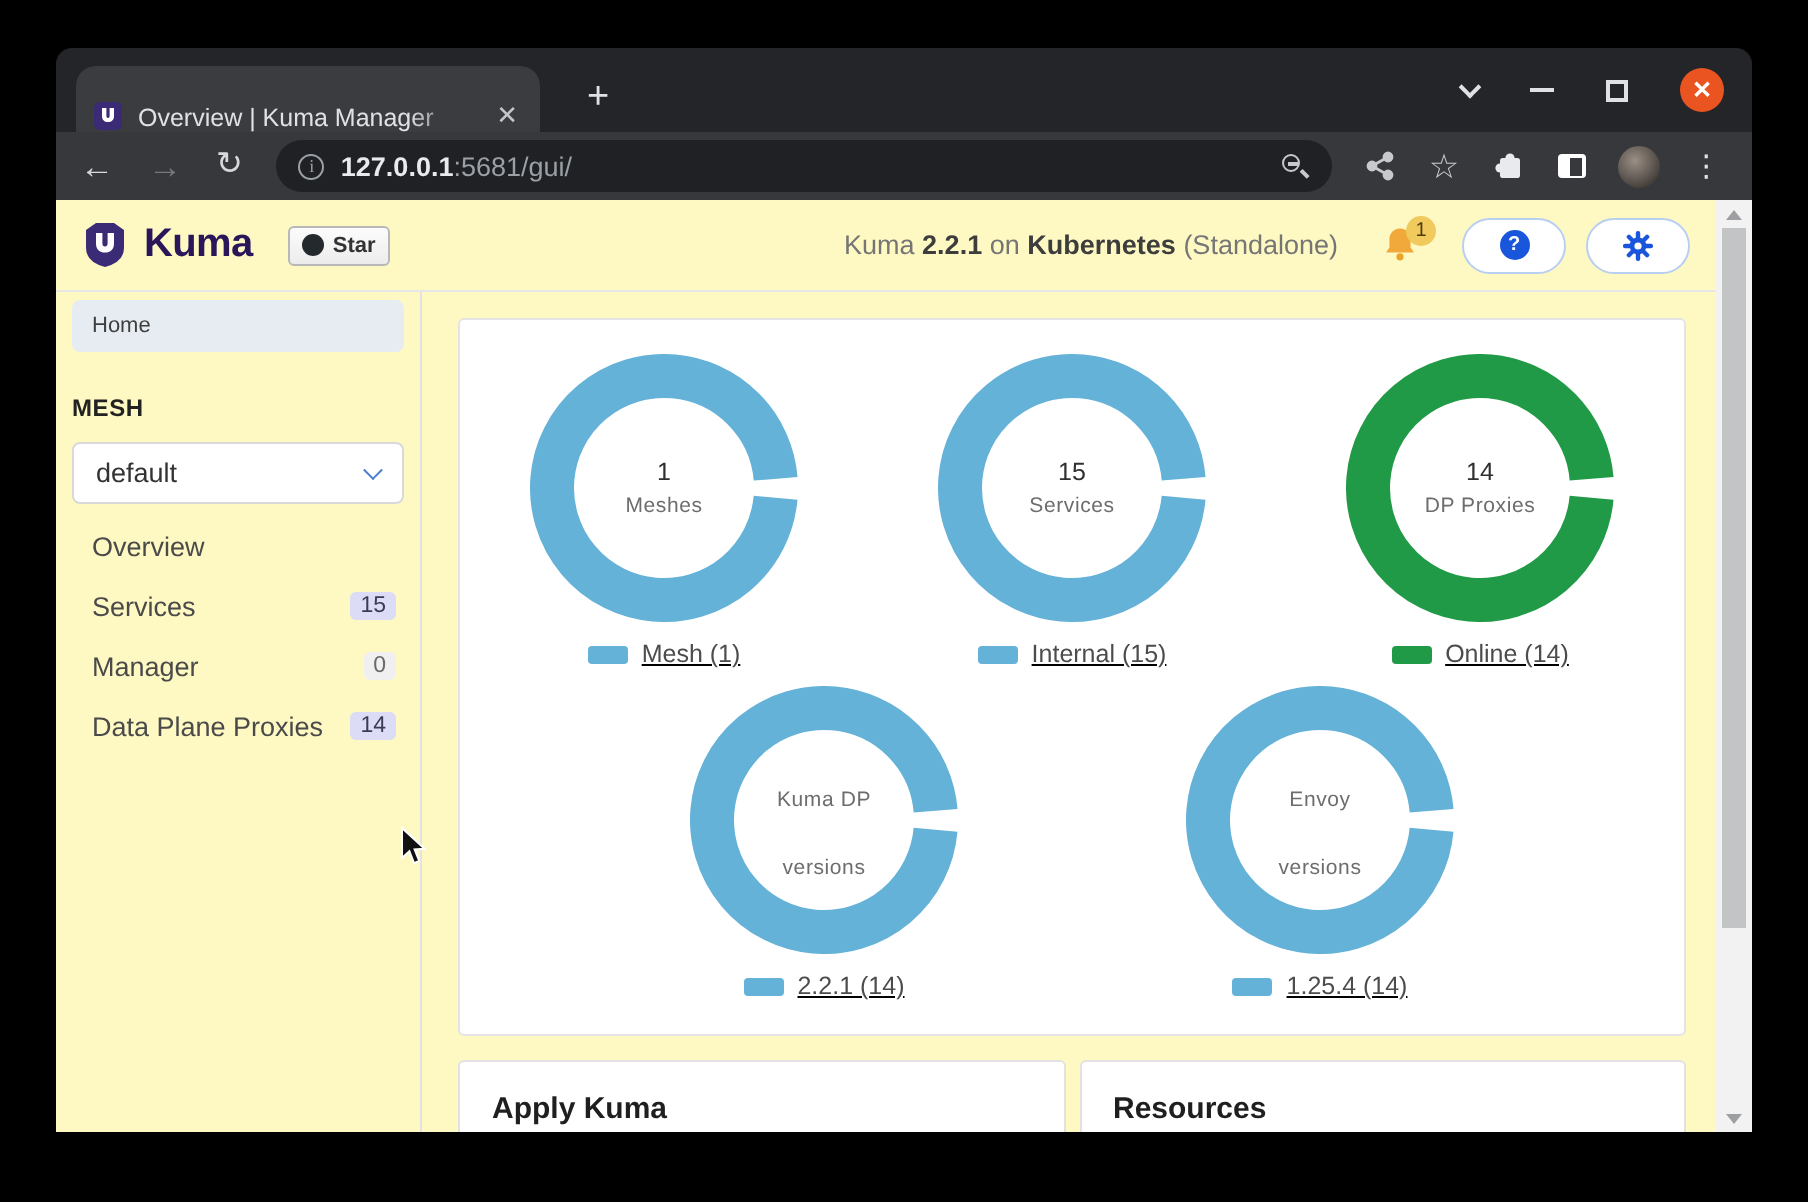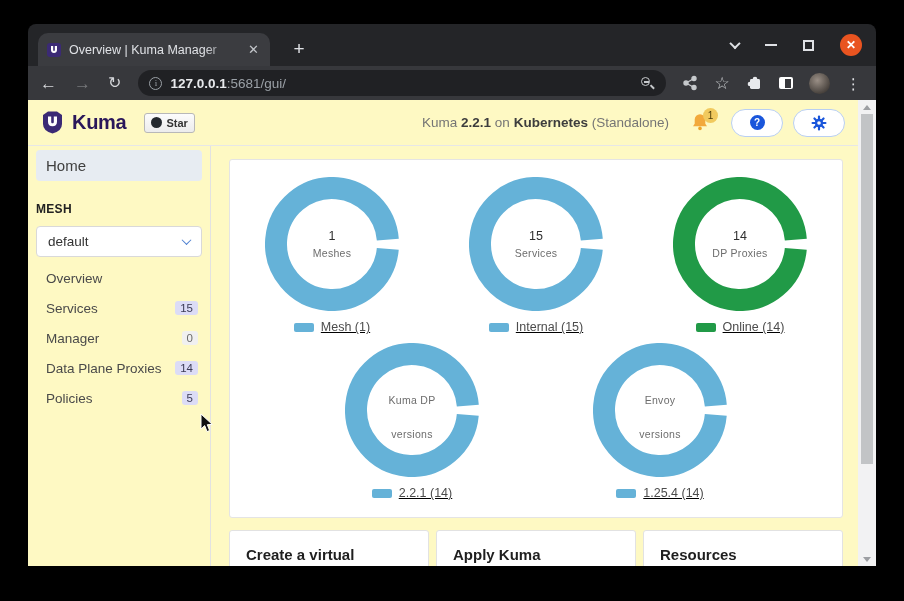--- a/index.html
+++ b/index.html
@@ -2,21 +2,21 @@
 <html><head>
 <meta charset="utf-8">
 <style>
   * { margin:0; padding:0; box-sizing:border-box; }
   html,body { width:904px; height:601px; background:#000; font-family:"Liberation Sans", sans-serif; overflow:hidden; }
   .stage { position:relative; width:904px; height:601px; background:#000; }
 
   
   .window { position:absolute; left:28px; top:24px; width:848px; height:542px; }
   .tabbar { position:relative; height:42px; background:#242528; border-radius:8px 8px 0 0; }
-  .tab { position:absolute; left:10px; top:9px; width:232px; height:33px; background:#3b3c40; border-radius:10px 10px 0 0; display:flex; align-items:center; padding:0 8px; gap:7px; }
+  .tab { position:absolute; left:10px; top:9px; width:232px; height:33px; background:#3b3c40; border-radius:10px 10px 0 0; display:flex; align-items:flex-end; padding:0 8px; gap:7px; }
   .favicon { width:16px; height:16px; flex:0 0 auto; }
   .tab-title { flex:1; color:#dfe1e5; font-size:12.5px; white-space:nowrap; overflow:hidden;
     -webkit-mask-image:linear-gradient(90deg,#000 80%,transparent 98%); mask-image:linear-gradient(90deg,#000 80%,transparent 98%); }
   .tab-close { color:#c3c6ca; font-size:13px; line-height:1; padding:2px 3px; }
   .newtab { position:absolute; left:258px; top:12px; width:26px; height:26px; color:#dfe1e5; font-size:19px; display:flex; align-items:center; justify-content:center; }
   .win-controls { position:absolute; right:14px; top:0; height:42px; display:flex; align-items:center; gap:26px; }
   .wc-chevron { width:8px; height:8px; border-right:2px solid #dfe1e5; border-bottom:2px solid #dfe1e5; transform:rotate(45deg) translate(-1px,-1px); }
   .wc-min { width:12px; height:2px; background:#dfe1e5; }
   .wc-max { width:11px; height:11px; border:2px solid #dfe1e5; }
   .wc-close { width:22px; height:22px; border-radius:50%; background:#e95420; color:#fff; font-size:12px; display:flex; align-items:center; justify-content:center; font-weight:bold; }
@@ -51,21 +51,21 @@
   .version { font-size:13.5px; color:#757575; }
   .version b { color:#3d3d3d; }
   .bell-wrap { position:relative; margin-left:22px; width:20px; height:22px; }
   .badge-n { position:absolute; top:-4px; right:-7px; width:15px; height:15px; border-radius:50%; background:#f1ca5e; color:#4c3c08; font-size:10px; display:flex; align-items:center; justify-content:center; }
   .pill-btn { margin-left:20px; width:52px; height:28px; border:1px solid #b9cff2; border-radius:14px; background:#fff; display:flex; align-items:center; justify-content:center; }
   .pill-btn + .pill-btn { margin-left:10px; }
   .q-ic { width:15px; height:15px; border-radius:50%; background:#1a56db; color:#fff; font-size:10px; font-weight:bold; display:flex; align-items:center; justify-content:center; }
 
   .app-body { flex:1; display:flex; overflow:hidden; }
   .sidebar { width:183px; border-right:1px solid #e2e2e2; padding-top:4px; flex:0 0 auto; }
-  .home-item { margin:0 8px; background:#e7ecf2; border-radius:4px; padding:7px 10px; font-size:15px; color:#3f3f3f; }
+  .home-item { margin:0 8px; background:#e7ecf2; border-radius:4px; padding:7px 10px; font-size:11px; color:#3f3f3f; }
   .mesh-label { margin:21px 8px 10px 8px; font-size:12px; font-weight:bold; color:#222; letter-spacing:0.3px; }
   .mesh-select { margin:0 8px; height:31px; border:1px solid #d9d9d9; border-radius:4px; display:flex; align-items:center; padding:0 11px; font-size:13.5px; color:#333; justify-content:space-between; background:#fff; }
   .sel-chev { width:7px; height:7px; border-right:1.6px solid #4d7fd0; border-bottom:1.6px solid #4d7fd0; transform:rotate(45deg) translate(-1px,-1px); }
   .nav { margin-top:6px; }
   .nav-item { display:flex; align-items:center; justify-content:space-between; padding:7.5px 12px 7.5px 18px; font-size:13.5px; color:#4a4a4a; }
   .badge { font-size:11.5px; color:#3b3b55; background:#dcdcf6; border-radius:3px; padding:1px 5px; min-width:12px; text-align:center; }
   .badge.zero { background:#f0f0f0; color:#6b6b6b; }
 
   .main { flex:1; padding:13px 15px 0 18px; overflow:hidden; position:relative; }
   .panel { border:1px solid #e4e4e4; border-radius:3px; height:359px; padding-top:17px; background:#fff; }
@@ -220,24 +220,20 @@
                 <span class="badge">15</span>
               </div>
               <div class="nav-item">
                 <span>Manager</span>
                 <span class="badge zero">0</span>
               </div>
               <div class="nav-item">
                 <span>Data Plane Proxies</span>
                 <span class="badge">14</span>
               </div>
-              <div class="nav-item">
-                <span>Policies</span>
-                <span class="badge">5</span>
-              </div>
             </div>
           </div>
 
           <div class="main">
             <div class="panel">
               <div class="chart-row">
 
                 <div class="chart">
                   <div class="donut">
                     <svg width="134" height="134">
@@ -327,23 +323,20 @@
                     <svg width="20" height="9">
                         <rect width="20" height="9" rx="2" fill="#65b2d8"></rect>
                       </svg>
                     <span>1.25.4 (14)</span>
                   </div>
                 </div>
               </div>
             </div>
 
             <div class="cta-row">
-              <div class="cta-card">
-                  <h3>Create a virtual</h3>
-                </div>
               <div class="cta-card">
                   <h3>Apply Kuma</h3>
                 </div>
               <div class="cta-card">
                   <h3>Resources</h3>
                 </div>
             </div>
           </div>
         </div>
       </div>

